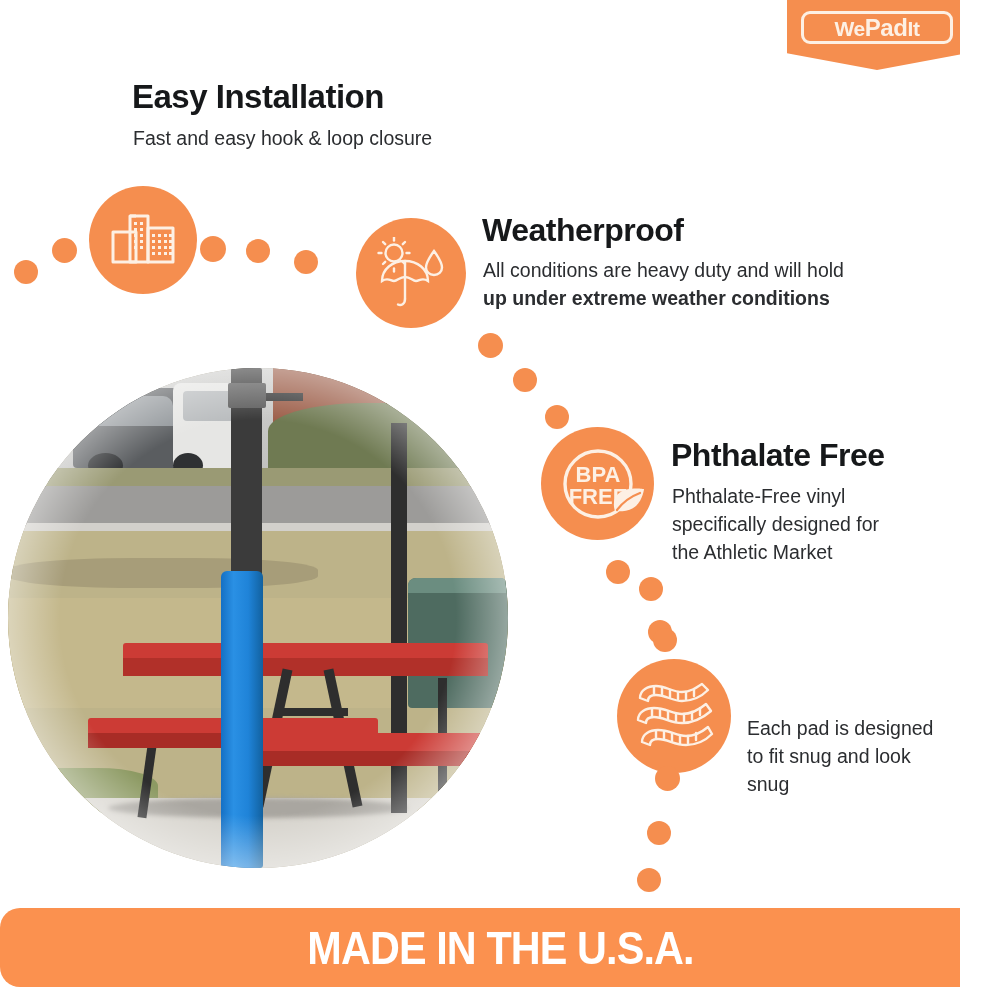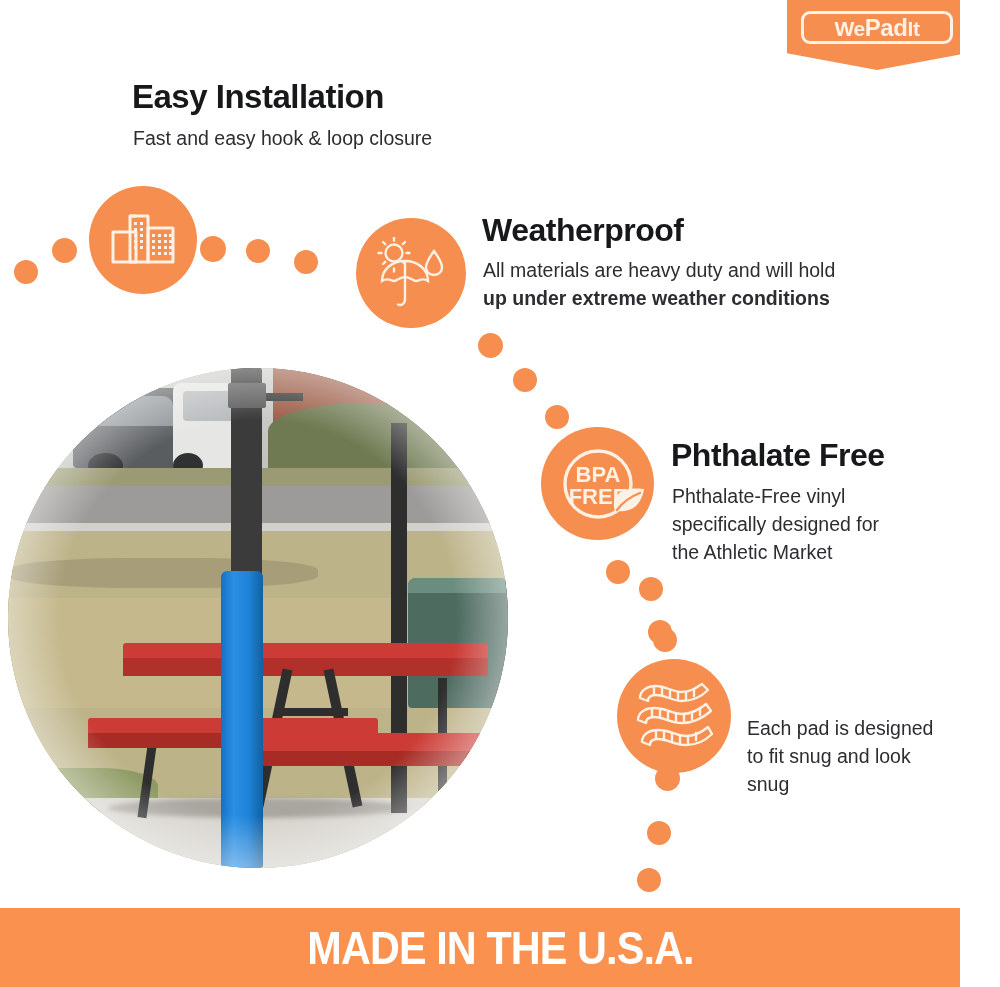--- a/index.html
+++ b/index.html
@@ -166,20 +166,21 @@
   .usa-banner {
     position: absolute;
     left: 0;
     top: 908px;
     width: 1000px;
     height: 79px;
     background: #fb914f;
     display: flex;
     align-items: center;
     justify-content: center;
+    border-radius: 20px;
   }
   .usa-text {
     color: #ffffff;
     font-size: 47px;
     font-weight: 700;
     letter-spacing: -1px;
     line-height: 1;
     transform: scaleX(0.88);
     white-space: nowrap;
   }
@@ -257,21 +258,21 @@
           <path d="M11.2 24.8 L9 27"></path>
         <path d="M60 14 C60 14 68 25 68 30.5 C68 35 64.4 38 60 38 C55.6 38 52 35 52 30.5 C52 25 60 14 60 14 Z"></path>
         <path d="M8 44 C8 32 18.5 24 31 24 C43.5 24 54 32 54 44 C48 40 45.5 44 42 44 C38.5 44 36.5 40 31 40 C25.5 40 23.5 44 20 44 C16.5 44 14 40 8 44 Z"></path>
         <path d="M31 24 V62"></path>
         <path d="M31 62 C31 67 27 69 24 67.5"></path>
       </g>
     </svg>
   </div>
 
   <div class="feat-title" style="left:482px; top:214px; font-size:32px;">Weatherproof</div>
-  <div class="feat-desc" style="left:483px; top:258px; font-size:19.5px;">All materials are heavy duty and will hold</div>
+  <div class="feat-desc" style="left:483px; top:258px; font-size:19.5px;">All conditions are heavy duty and will hold</div>
   <div class="feat-desc" style="left:483px; top:286px; font-size:19.5px;font-weight:bold;">up under extreme weather conditions</div>
 
   <div class="dot" style="left:478px; top:333px; width:25px; height:25px;"></div>
   <div class="dot" style="left:513px; top:368px; width:24px; height:24px;"></div>
   <div class="dot" style="left:545px; top:405px; width:24px; height:24px;"></div>
 
   <div class="icon-circle" style="left:541px; top:427px; width:113px; height:113px;">
     <svg width="100" height="100" viewBox="0 0 100 100" fill="none" aria-hidden="true">
       <circle cx="50" cy="50" r="33" stroke="#fdf0e4" stroke-width="3.4" fill="none"></circle>
       <text x="50" y="48" text-anchor="middle" fill="#fdf0e4" font-family="Liberation Sans, sans-serif" font-size="22" font-weight="700">BPA</text>

